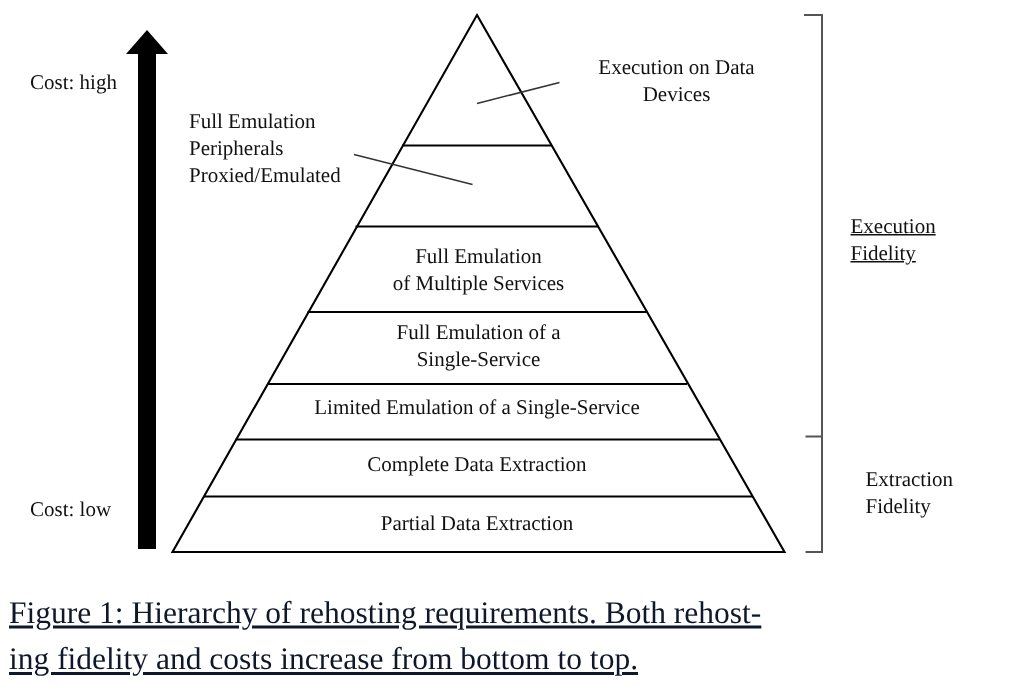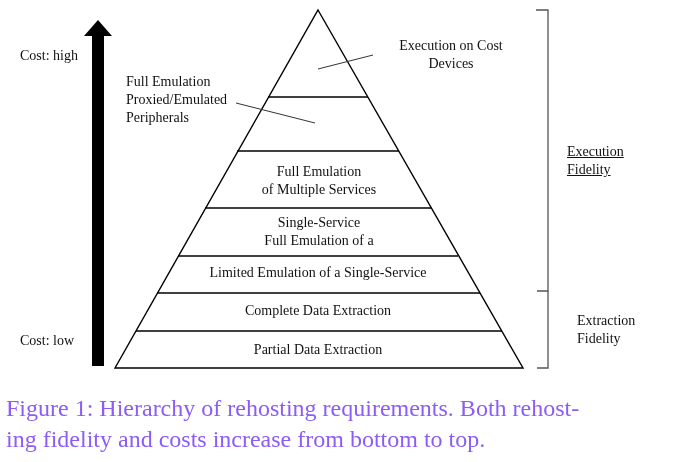--- a/index.html
+++ b/index.html
@@ -1,21 +1,21 @@
 <!DOCTYPE html>
 <html><head>
 <meta charset="utf-8">
 <style>
   html, body { margin:0; padding:0; background:#ffffff; }
   body { width:675px; height:462px; position:relative; overflow:hidden;
          font-family:"Liberation Serif", "DejaVu Serif", serif; color:#111; }
   svg#fig { position:absolute; left:0; top:0; }
   .lbl { position:absolute; font-size:14px; line-height:18px; color:#111; white-space:nowrap; }
   .ctr { text-align:center; transform:translateX(-50%); }
-  .caption { position:absolute; left:6px; top:393px; width:665px; font-size:24px; line-height:31px; color:#8b5cf6; }
+  .caption { position:absolute; left:6px; top:393px; width:665px; font-size:21px; line-height:31px; color:#0f172a;text-decoration:underline; }
 </style>
 </head>
 <body>
 
 <svg id="fig" width="675" height="462">
 
   <polygon points="98,20 112,36 104,36 104,366 92,366 92,36 84,36" fill="#000"></polygon>
 
   <polygon points="318,10 523,368 115,368" fill="none" stroke="#000" stroke-width="1.4"></polygon>
 
@@ -30,38 +30,38 @@
   <line x1="236" y1="103" x2="315" y2="123" stroke="#333" stroke-width="1"></line>
 
   <polyline points="536,10 548,10 548,291 537,291" fill="none" stroke="#555" stroke-width="1.3"></polyline>
   <polyline points="548,291 548,368 537,368" fill="none" stroke="#555" stroke-width="1.3"></polyline>
 </svg>
 
 <div class="lbl" style="left:20px; top:47px;text-align:right;">Cost: high</div>
 <div class="lbl" style="left:20px; top:332px;">Cost: low</div>
 
 <div class="lbl ctr" style="left:451px; top:37px;">
-  <div>Execution on Cost</div>
+  <div>Execution on Data</div>
   <div>Devices</div>
 </div>
 
 <div class="lbl" style="left:126px; top:73px;">
   <div>Full Emulation</div>
+  <div>Peripherals</div>
   <div>Proxied/Emulated</div>
-  <div>Peripherals</div>
 </div>
 
 <div class="lbl ctr" style="left:319px; top:163px;">
   <div>Full Emulation</div>
   <div>of Multiple Services</div>
 </div>
 
 <div class="lbl ctr" style="left:319px; top:214px;">
+  <div>Full Emulation of a</div>
   <div>Single-Service</div>
-  <div>Full Emulation of a</div>
 </div>
 
 <div class="lbl ctr" style="left:318px; top:264px;">Limited Emulation of a Single-Service</div>
 <div class="lbl ctr" style="left:318px; top:302px;">Complete Data Extraction</div>
 <div class="lbl ctr" style="left:318px; top:341px;">Partial Data Extraction</div>
 
 <div class="lbl" style="left:567px; top:143px;text-decoration:underline;">
   <div>Execution</div>
   <div>Fidelity</div>
 </div>

